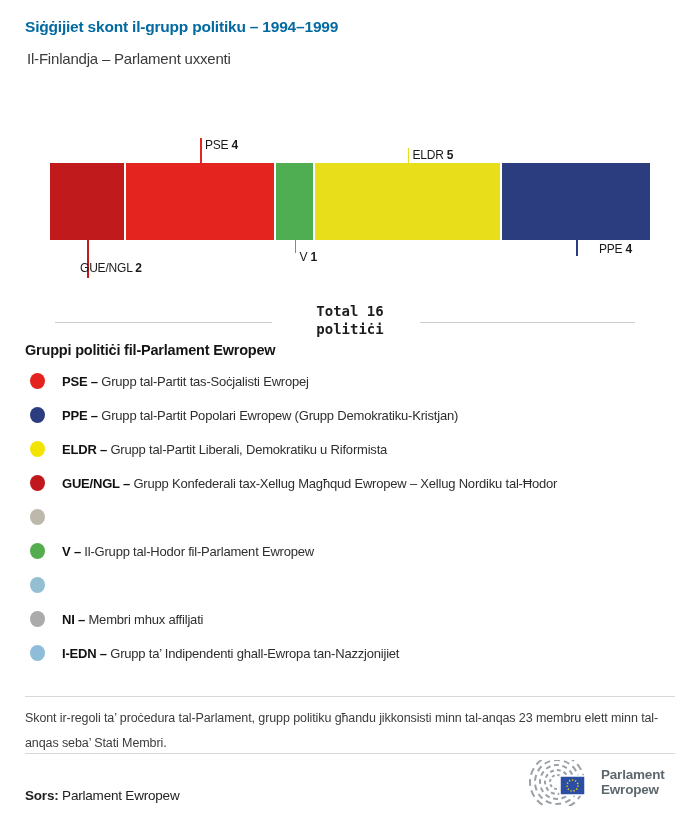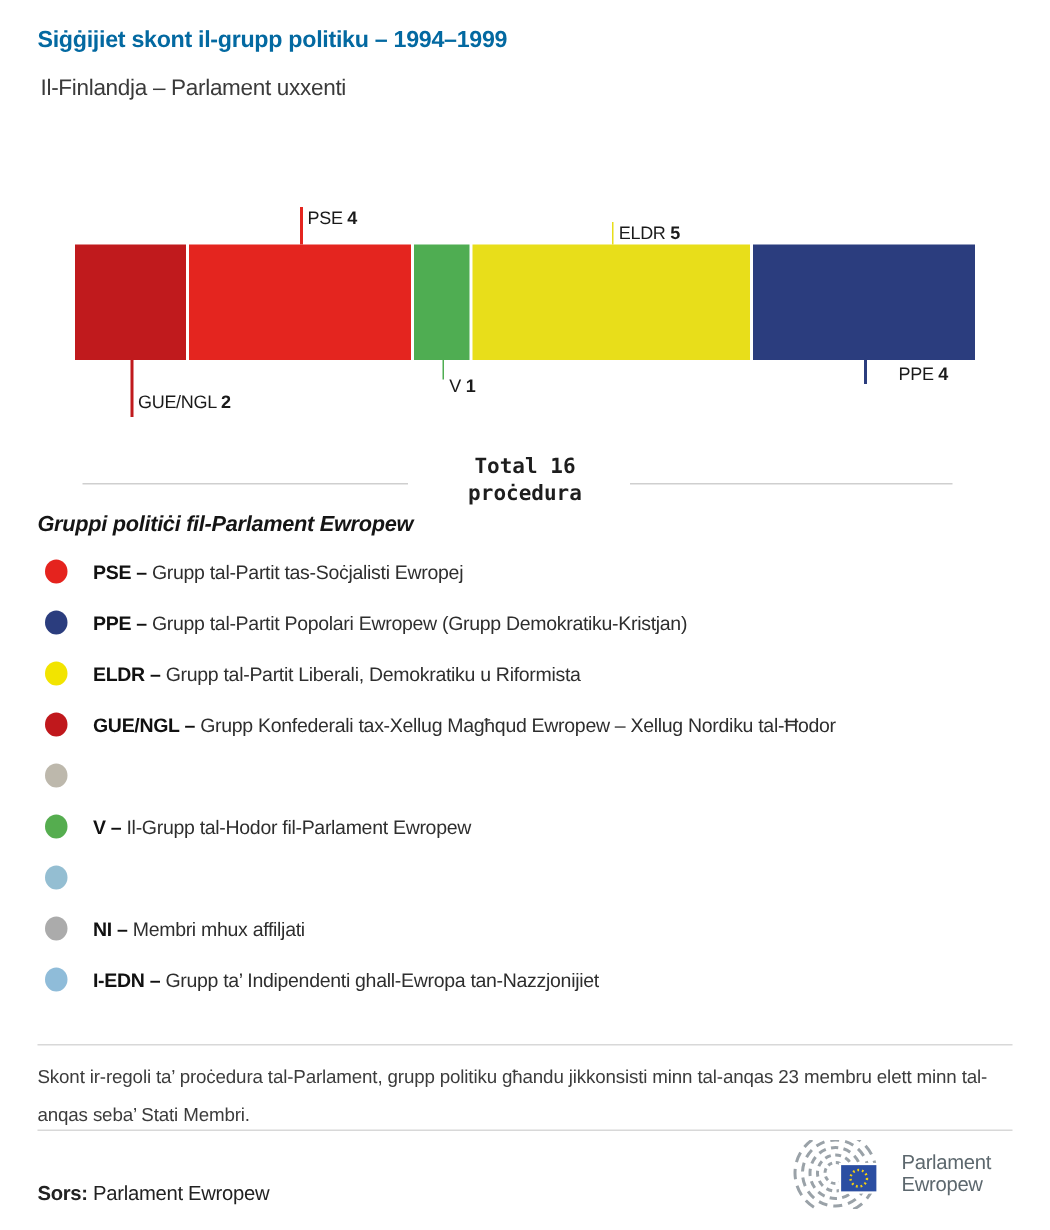--- a/index.html
+++ b/index.html
@@ -17,74 +17,74 @@
   .callout-label { position:absolute; font-size:12px; color:#1a1a1a; white-space:nowrap; letter-spacing:-0.2px; }
   .callout-label b { font-weight:700; }
 
   
   .divline { position:absolute; top:322px; height:1px; background:#cfcfcf; }
   #divline-left { left:55px; width:217px; }
   #divline-right { left:420px; width:215px; }
   .total-box { position:absolute; left:280px; top:302px; width:140px; text-align:center;
                font-family:"DejaVu Sans Mono", monospace; font-weight:700; font-size:14px; color:#1d1d1d; line-height:18px; }
 
-  .legend-heading { position:absolute; left:25px; top:342px; font-size:14.5px; font-weight:700; color:#151515; letter-spacing:-0.2px;font-style:italic; }
+  .legend-heading { position:absolute; left:25px; top:342px; font-size:14.5px; font-weight:700; color:#151515; letter-spacing:-0.2px; }
   #legend-list { position:absolute; left:25px; top:364px; width:660px; }
   .legend-row { display:flex; align-items:center; height:34px; }
   .legend-dot { width:15px; height:16px; border-radius:50%; margin-left:5px; margin-right:17px; flex:0 0 auto; }
   .legend-text { font-size:13px; color:#2e2e2e; letter-spacing:-0.2px; white-space:nowrap; }
   .legend-text b { color:#111; font-weight:700; }
 
   .rule { position:absolute; left:25px; width:650px; height:1px; background:#d8d8d8; }
   #rule-top { top:696px; }
   #rule-bottom { top:753px; }
 
   .footnote { position:absolute; left:25px; top:706px; width:655px; font-size:12.5px; color:#3c3c3c; line-height:25px; letter-spacing:-0.1px; }
 
   .source { position:absolute; left:25px; top:788px; font-size:13.5px; color:#222; letter-spacing:-0.2px; }
   .source b { font-weight:700;margin-top:28px; }
 
   #logo { position:absolute; left:527px; top:760px; width:150px; height:46px; display:flex; align-items:center; }
-  #logo-text { position:absolute; left:74px; top:8px; font-size:13.5px; font-weight:400; color:#5d686e; line-height:14.5px; letter-spacing:-0.2px; }
+  #logo-text { position:absolute; left:74px; top:8px; font-size:13.5px; font-weight:700; color:#5d686e; line-height:14.5px; letter-spacing:-0.2px; }
 </style>
 </head>
 <body>
 
 <div id="page">
 
   <div class="title">Siġġijiet skont il-grupp politiku – 1994–1999</div>
   <div class="subtitle">Il-Finlandja – Parlament uxxenti</div>
 
   <div>
     <div id="bar">
         <div class="seg" style="width: 74px; background: rgb(192, 26, 29);"></div>
         <div class="seg" style="width: 148px; background: rgb(228, 37, 31);"></div>
         <div class="seg" style="width: 37px; background: rgb(79, 173, 82);"></div>
         <div class="seg" style="width: 185px; background: rgb(232, 222, 26);"></div>
         <div class="seg" style="width: 148px; background: rgb(43, 61, 126);"></div>
       </div>
     <div id="callouts">
         <div class="tick" style="left: 87px; background: rgb(192, 26, 29); height: 38px; top: 240px;"></div>
-        <div class="callout-label" style="left: 92px; top: 261px; text-align: right;"><span>GUE/NGL </span><b>2</b></div>
+        <div class="callout-label" style="left: 80px; top: 261px; text-align: right;"><span>GUE/NGL </span><b>2</b></div>
         <div class="tick" style="left: 200px; background: rgb(228, 37, 31); height: 25px; top: 138px;"></div>
         <div class="callout-label" style="left: 205px; top: 138px;"><span>PSE </span><b>4</b></div>
         <div class="tick" style="left: 294.5px; background: rgb(79, 173, 82); height: 13px; top: 240px;"></div>
         <div class="callout-label" style="left: 299.5px; top: 250px; text-align: center;"><span>V </span><b>1</b></div>
         <div class="tick" style="left: 407.5px; background: rgb(232, 222, 26); height: 15px; top: 148px;"></div>
         <div class="callout-label" style="left: 412.5px; top: 148px;"><span>ELDR </span><b>5</b></div>
         <div class="tick" style="left: 576px; background: rgb(43, 61, 126); height: 16px; top: 240px;"></div>
         <div class="callout-label" style="left: 599px; top: 242px;"><span>PPE </span><b>4</b></div>
       </div>
   </div>
 
   <div id="divline-left" class="divline"></div>
   <div id="divline-right" class="divline"></div>
   <div class="total-box">
     <div>Total 16</div>
-    <div>proċedura</div>
+    <div>politiċi</div>
   </div>
 
   <div class="legend-heading">Gruppi politiċi fil-Parlament Ewropew</div>
   <div id="legend-list">
       <div class="legend-row">
         <span class="legend-dot" style="background: rgb(229, 35, 30);"></span>
         <span class="legend-text"><b>PSE – </b>Grupp tal-Partit tas-Soċjalisti Ewropej</span>
       </div>
       <div class="legend-row">
         <span class="legend-dot" style="background: rgb(43, 61, 126);"></span>

